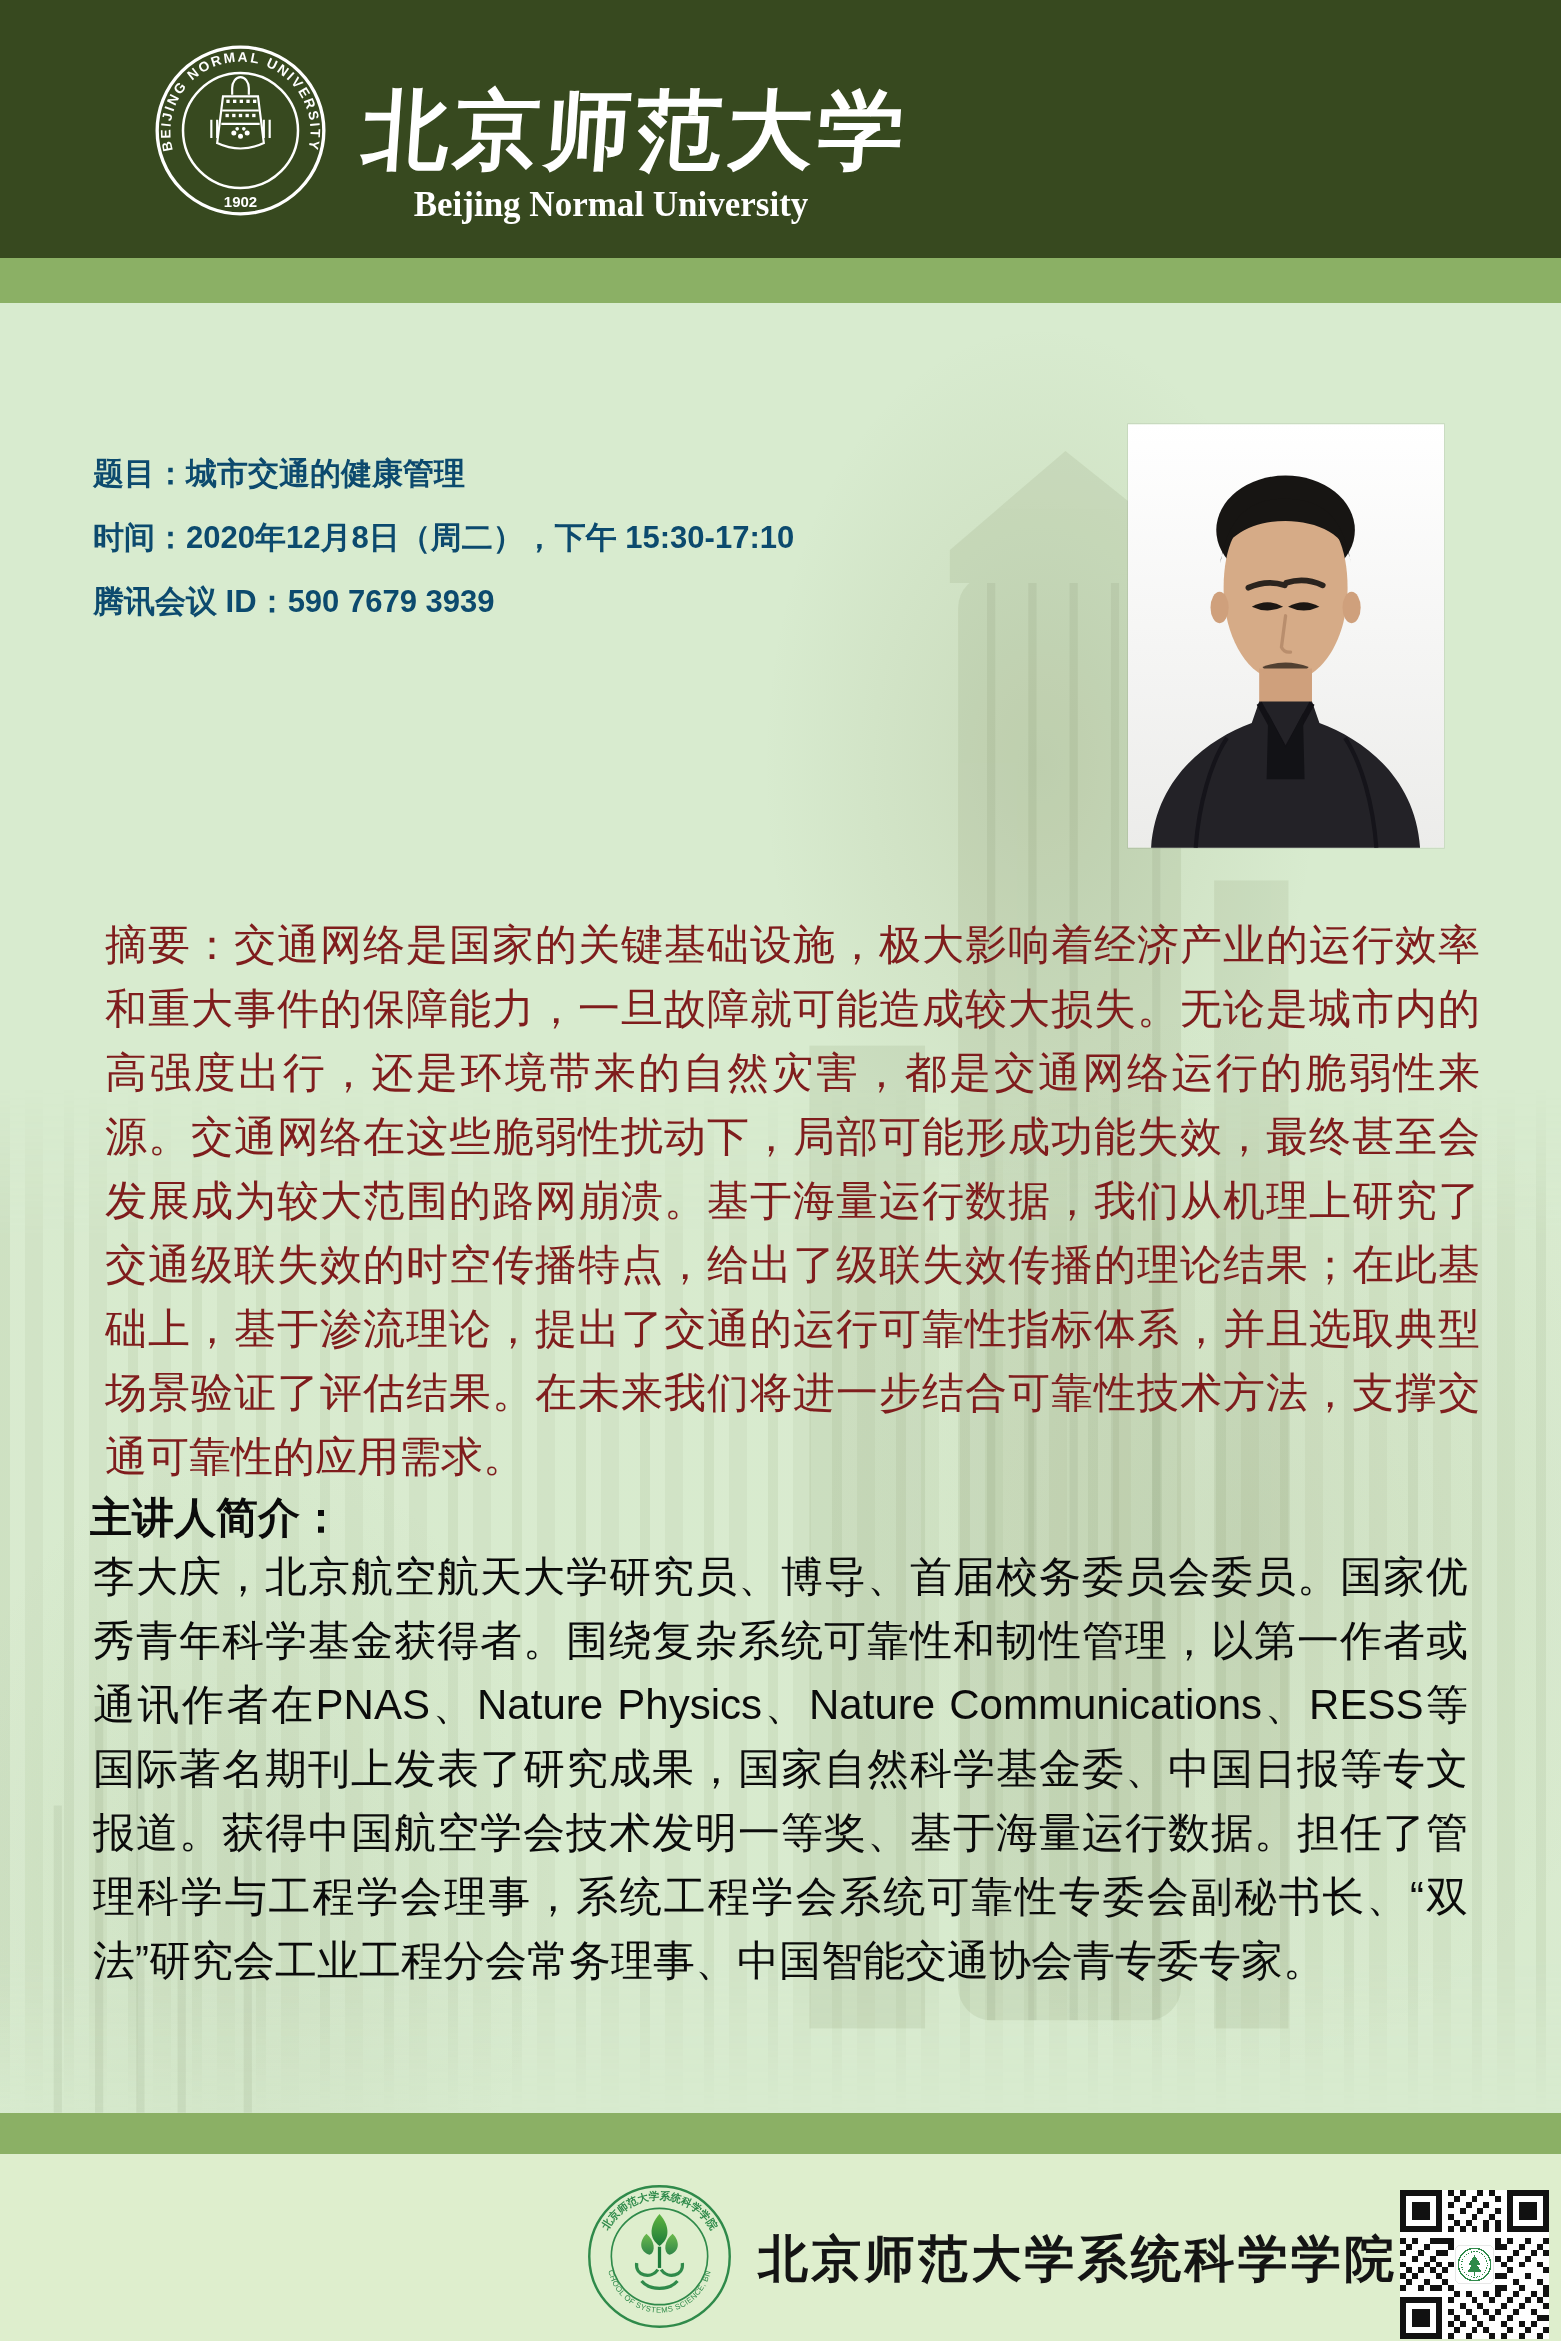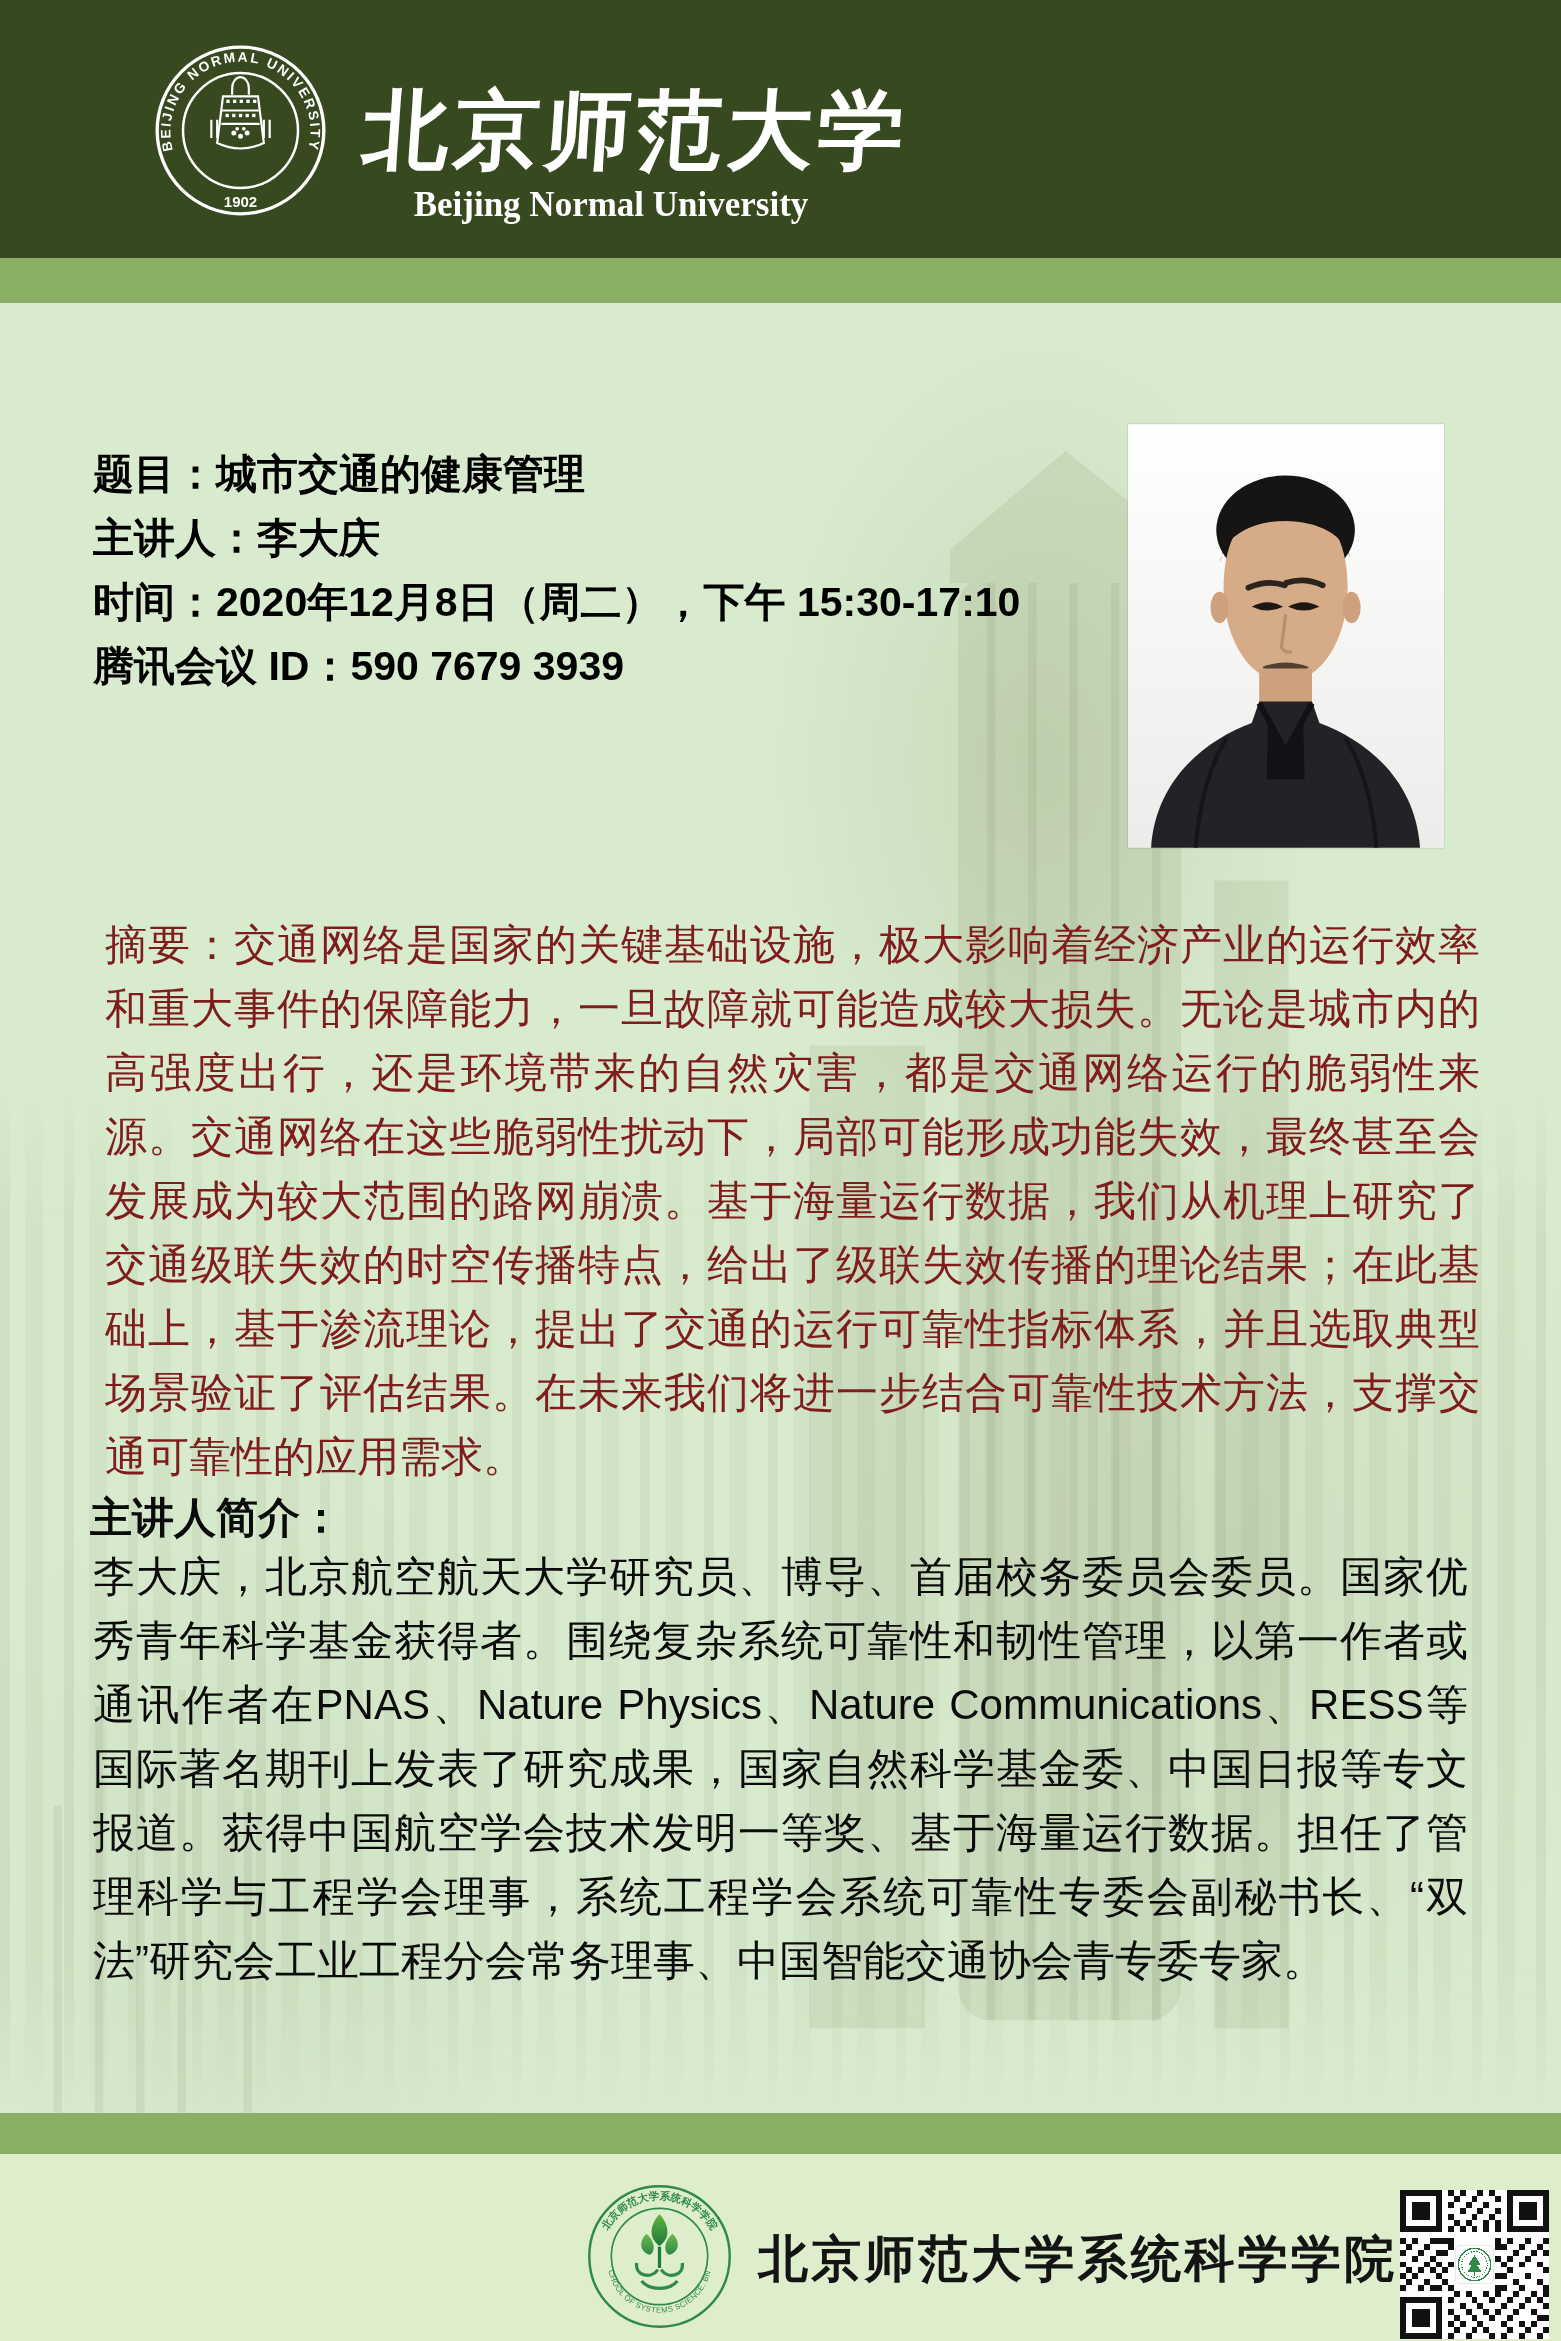--- a/index.html
+++ b/index.html
@@ -33,22 +33,22 @@
   .wm .glow{position:absolute;inset:0;
       background:
         radial-gradient(ellipse 397px 628px at 1041px 463px, rgba(120,125,80,.16), transparent 70%),
         radial-gradient(ellipse 578px 743px at 1239px 1239px, rgba(130,135,90,.12), transparent 72%),
         radial-gradient(ellipse 413px 578px at 248px 1570px, rgba(120,140,95,.10), transparent 75%);}
   .wm svg{position:absolute;left:0;top:0;}
 
   
   .title{position:absolute;left:0;top:341px;width:1561px;margin:0;text-align:center;
          font-size:47px;line-height:50px;font-weight:700;color:#0b0b0b;letter-spacing:1.7px;}
-  .info{position:absolute;left:93px;top:442px;width:1024px;font-size:41px;line-height:64px;
-        font-weight:600;color:#000000;}
+  .info{position:absolute;left:93px;top:442px;width:1024px;font-size:31px;line-height:64px;
+        font-weight:600;color:#0c4a6e;}
   .info .row{white-space:nowrap;}
   .photo{position:absolute;left:1128px;top:424px;width:316px;height:424px;box-shadow:0 0 0 0.8px rgba(0,0,0,.08);}
   .abstract{position:absolute;left:93px;top:901px;width:1375px;margin:12px;
             font-size:42px;line-height:64px;color:#7f1d1d;text-align:justify;word-break:break-word;}
   .bio-h{position:absolute;left:90px;top:1486px;width:661px;font-size:42px;line-height:64px;
          font-weight:600;color:#0b0b0b;}
   .bio{position:absolute;left:93px;top:1545px;width:1375px;margin:0;
        font-size:42px;line-height:64px;color:#0b0b0b;text-align:justify;word-break:break-word;}
 
   
@@ -120,21 +120,20 @@
       <g opacity="0.08" stroke="#4c5a33" stroke-width="10">
         <path d="M1200,340 V2080 M1250,340 V2080 M1300,340 V2080 M1350,340 V2080 M1400,340 V2080"></path>
         <path d="M120,1700 V2192 M170,1760 V2192 M220,1680 V2192 M300,1800 V2192 M70,1820 V2192"></path>
       </g>
     </svg>
   </div>
 
 
   <div class="info">
     <div class="row"><span>题目：</span><span>城市交通的健康管理</span></div>
-    <div class="row"><span>主讲人：</span><span>李大庆</span></div>
     <div class="row"><span>时间：</span><span>2020年12月8日（周二），下午 15:30-17:10</span></div>
     <div class="row"><span>腾讯会议 ID：</span><span>590 7679 3939</span></div>
   </div>
 
   <div class="photo">
     <svg width="316" height="424" viewBox="0 0 383 513">
       <defs>
         <linearGradient id="bgG" x1="0" y1="0" x2="0" y2="1">
           <stop offset="0" stop-color="#ffffff"></stop>
             <stop offset="1" stop-color="#ececea"></stop>

